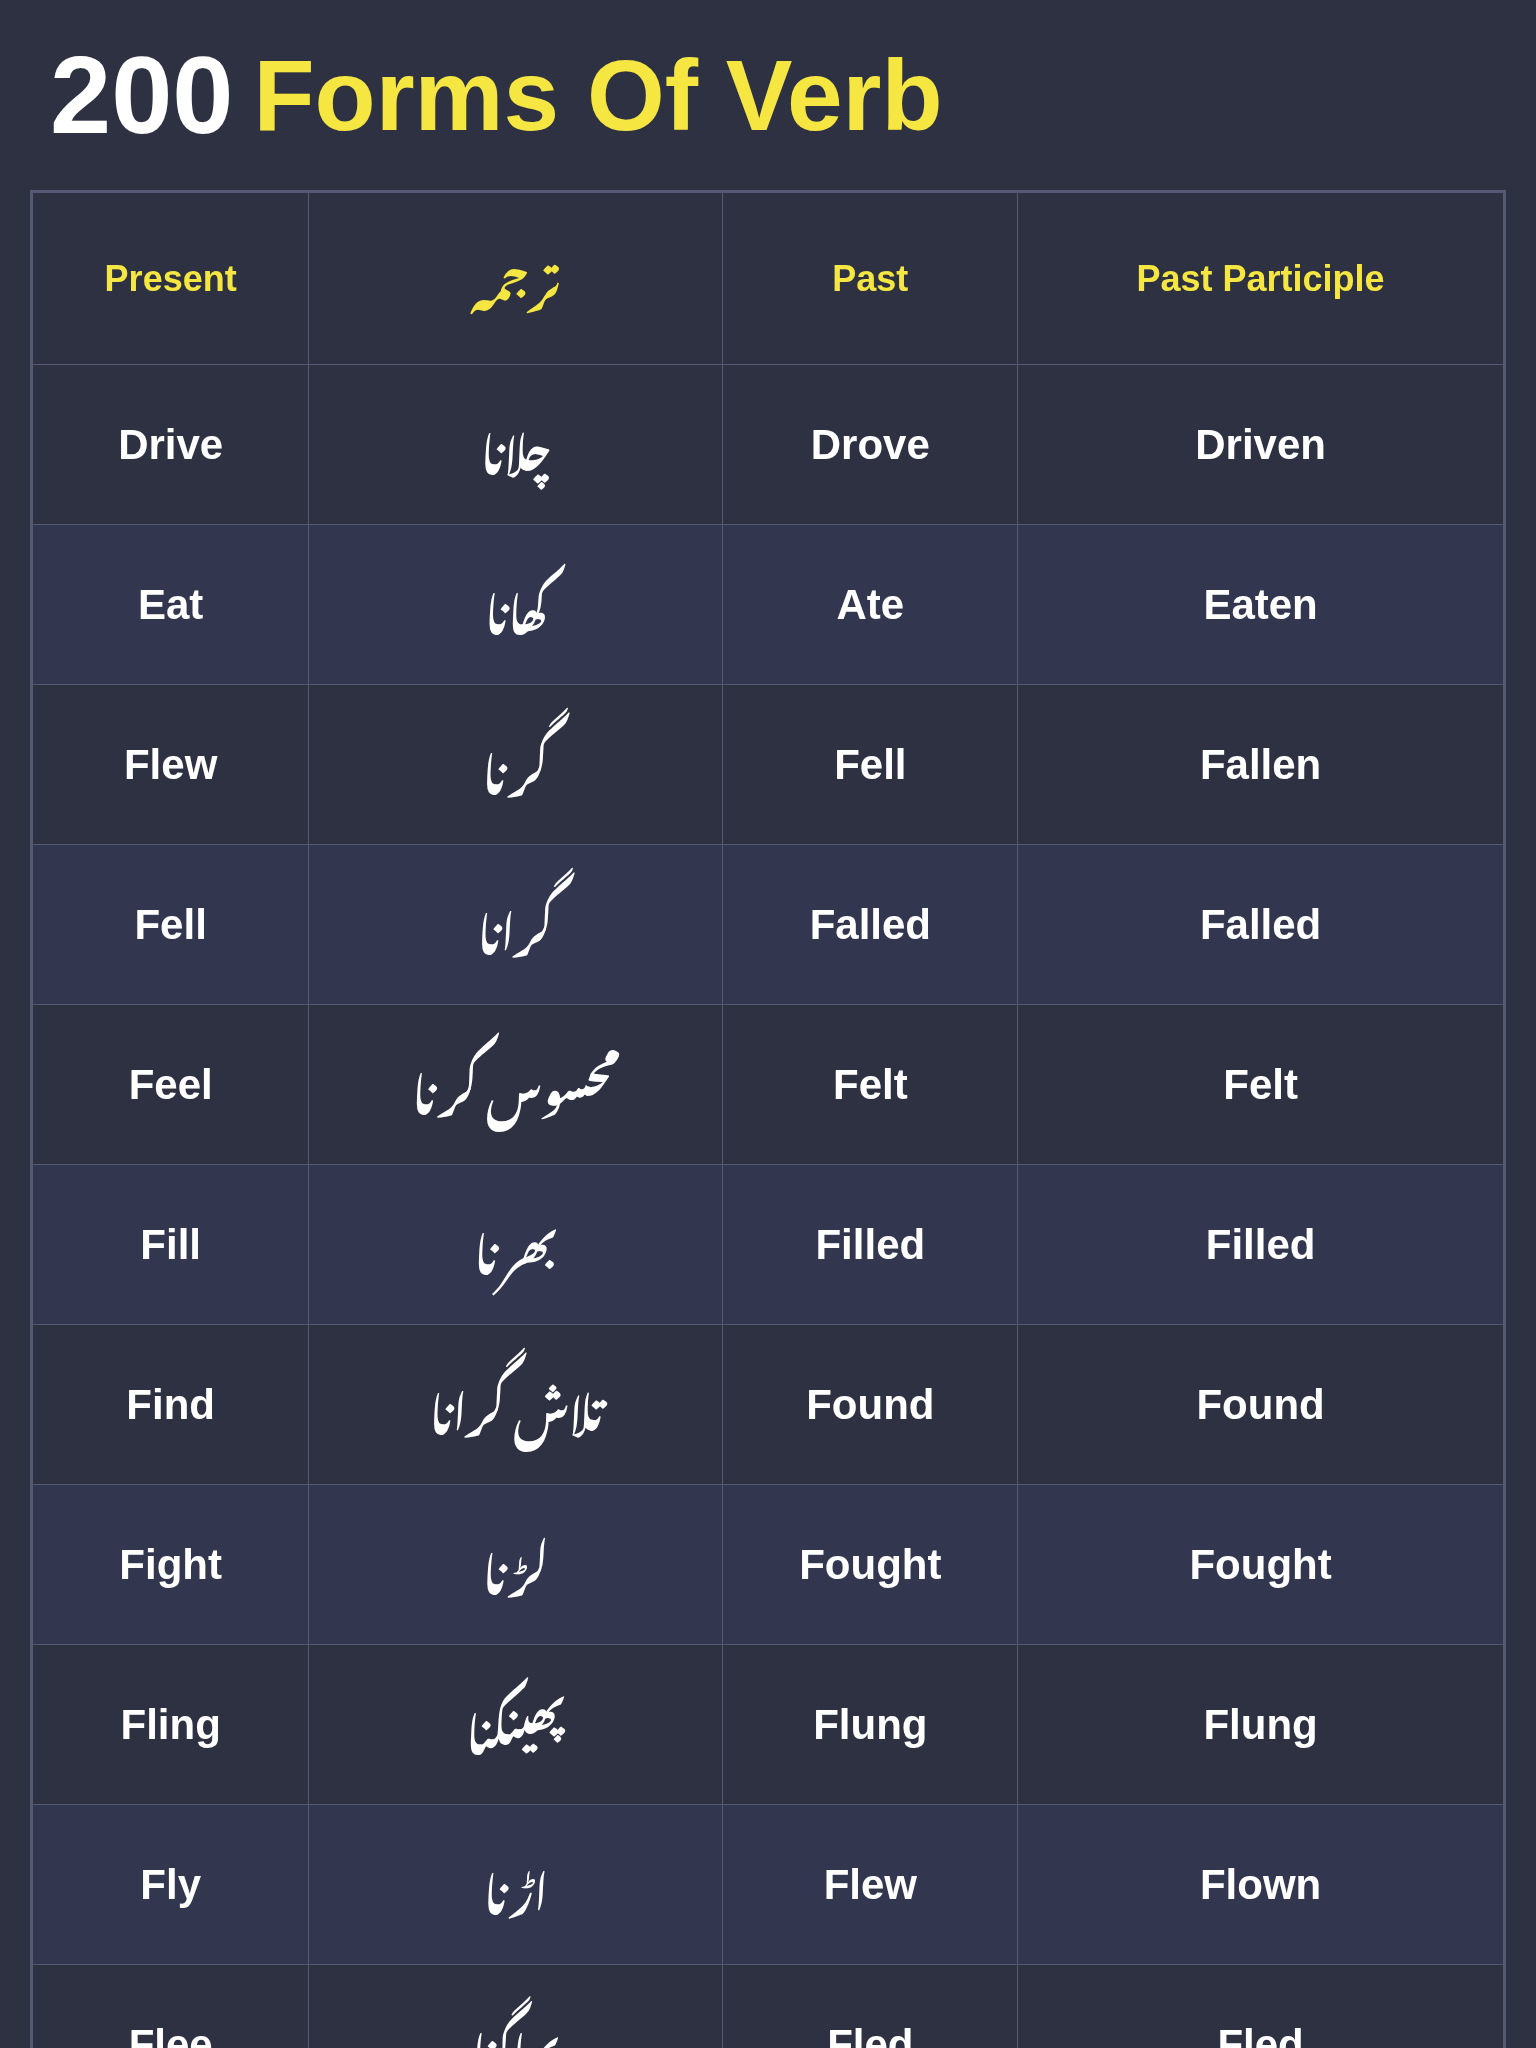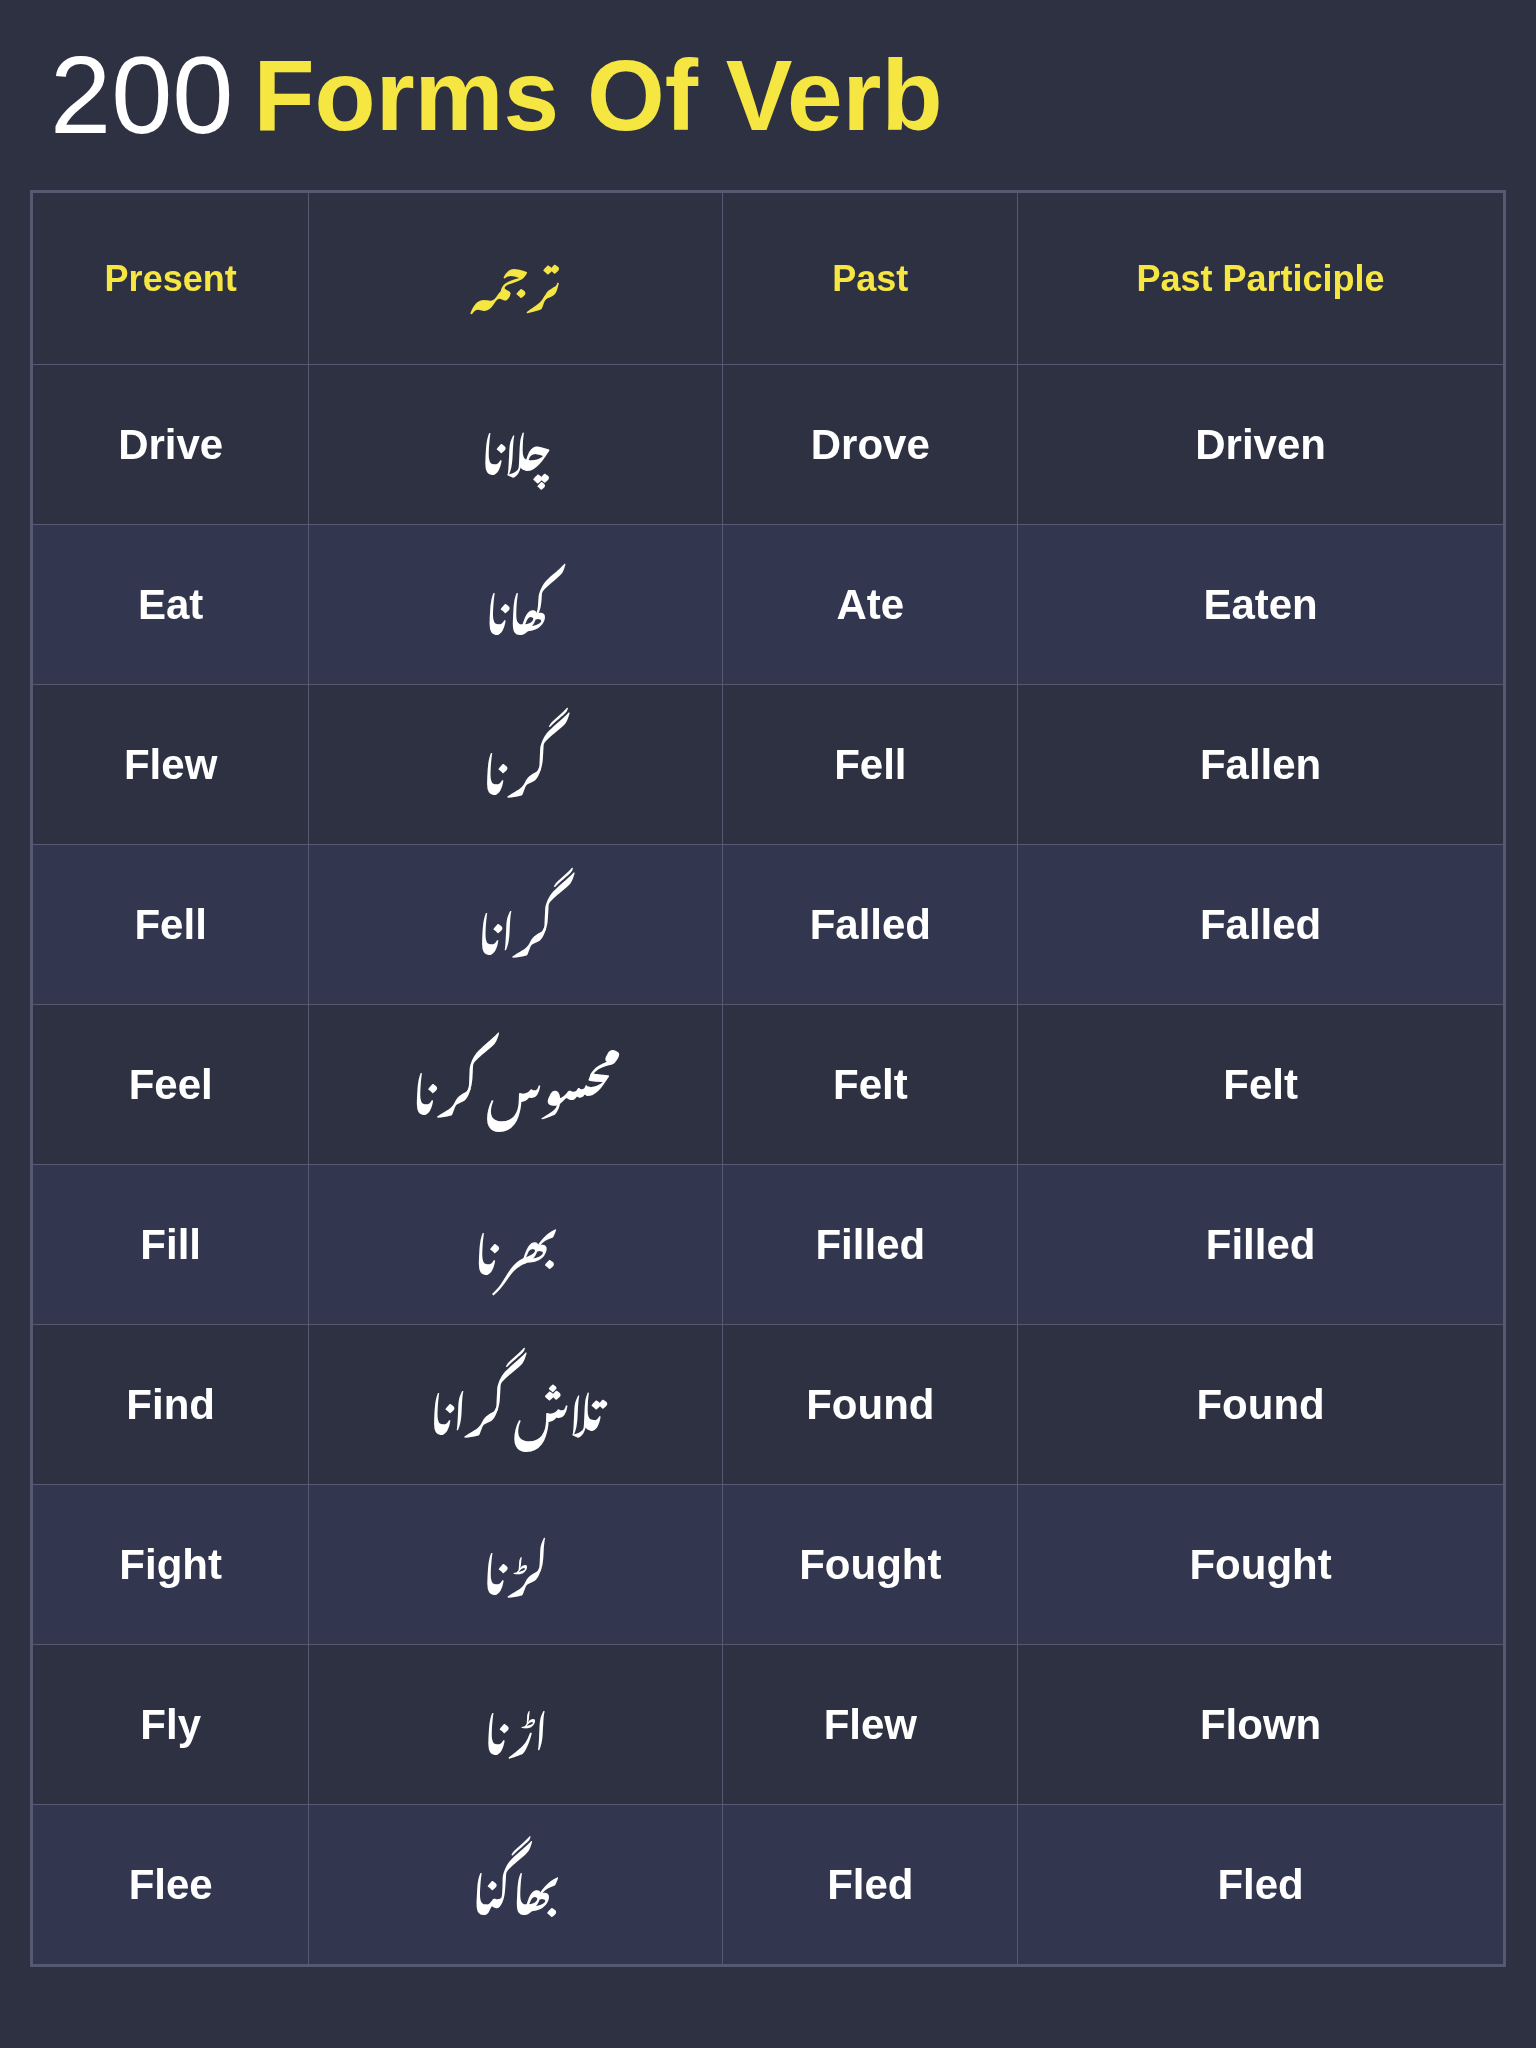--- a/index.html
+++ b/index.html
@@ -19,21 +19,21 @@
       background-color: #2d3142;
       padding: 40px 50px 30px 50px;
       display: flex;
       align-items: center;
       gap: 20px;
     }
 
     .header-number {
       color: #ffffff;
       font-size: 110px;
-      font-weight: 400;
+      font-weight: 700;
       line-height: 1;
     }
 
     .header-text {
       color: #f5e642;
       font-size: 100px;
       font-weight: 700;
       line-height: 1;
     }
 
@@ -142,20 +142,26 @@
           <td>Found</td>
           <td>Found</td>
         </tr>
         <tr>
           <td>Fight</td>
           <td class="urdu-text">لڑنا</td>
           <td>Fought</td>
           <td>Fought</td>
         </tr>
         <tr>
+          <td>Fling</td>
+          <td class="urdu-text">پھینکنا</td>
+          <td>Flung</td>
+          <td>Flung</td>
+        </tr>
+        <tr>
           <td>Fly</td>
           <td class="urdu-text">اڑنا</td>
           <td>Flew</td>
           <td>Flown</td>
         </tr>
         <tr>
           <td>Flee</td>
           <td class="urdu-text">بھاگنا</td>
           <td>Fled</td>
           <td>Fled</td>

